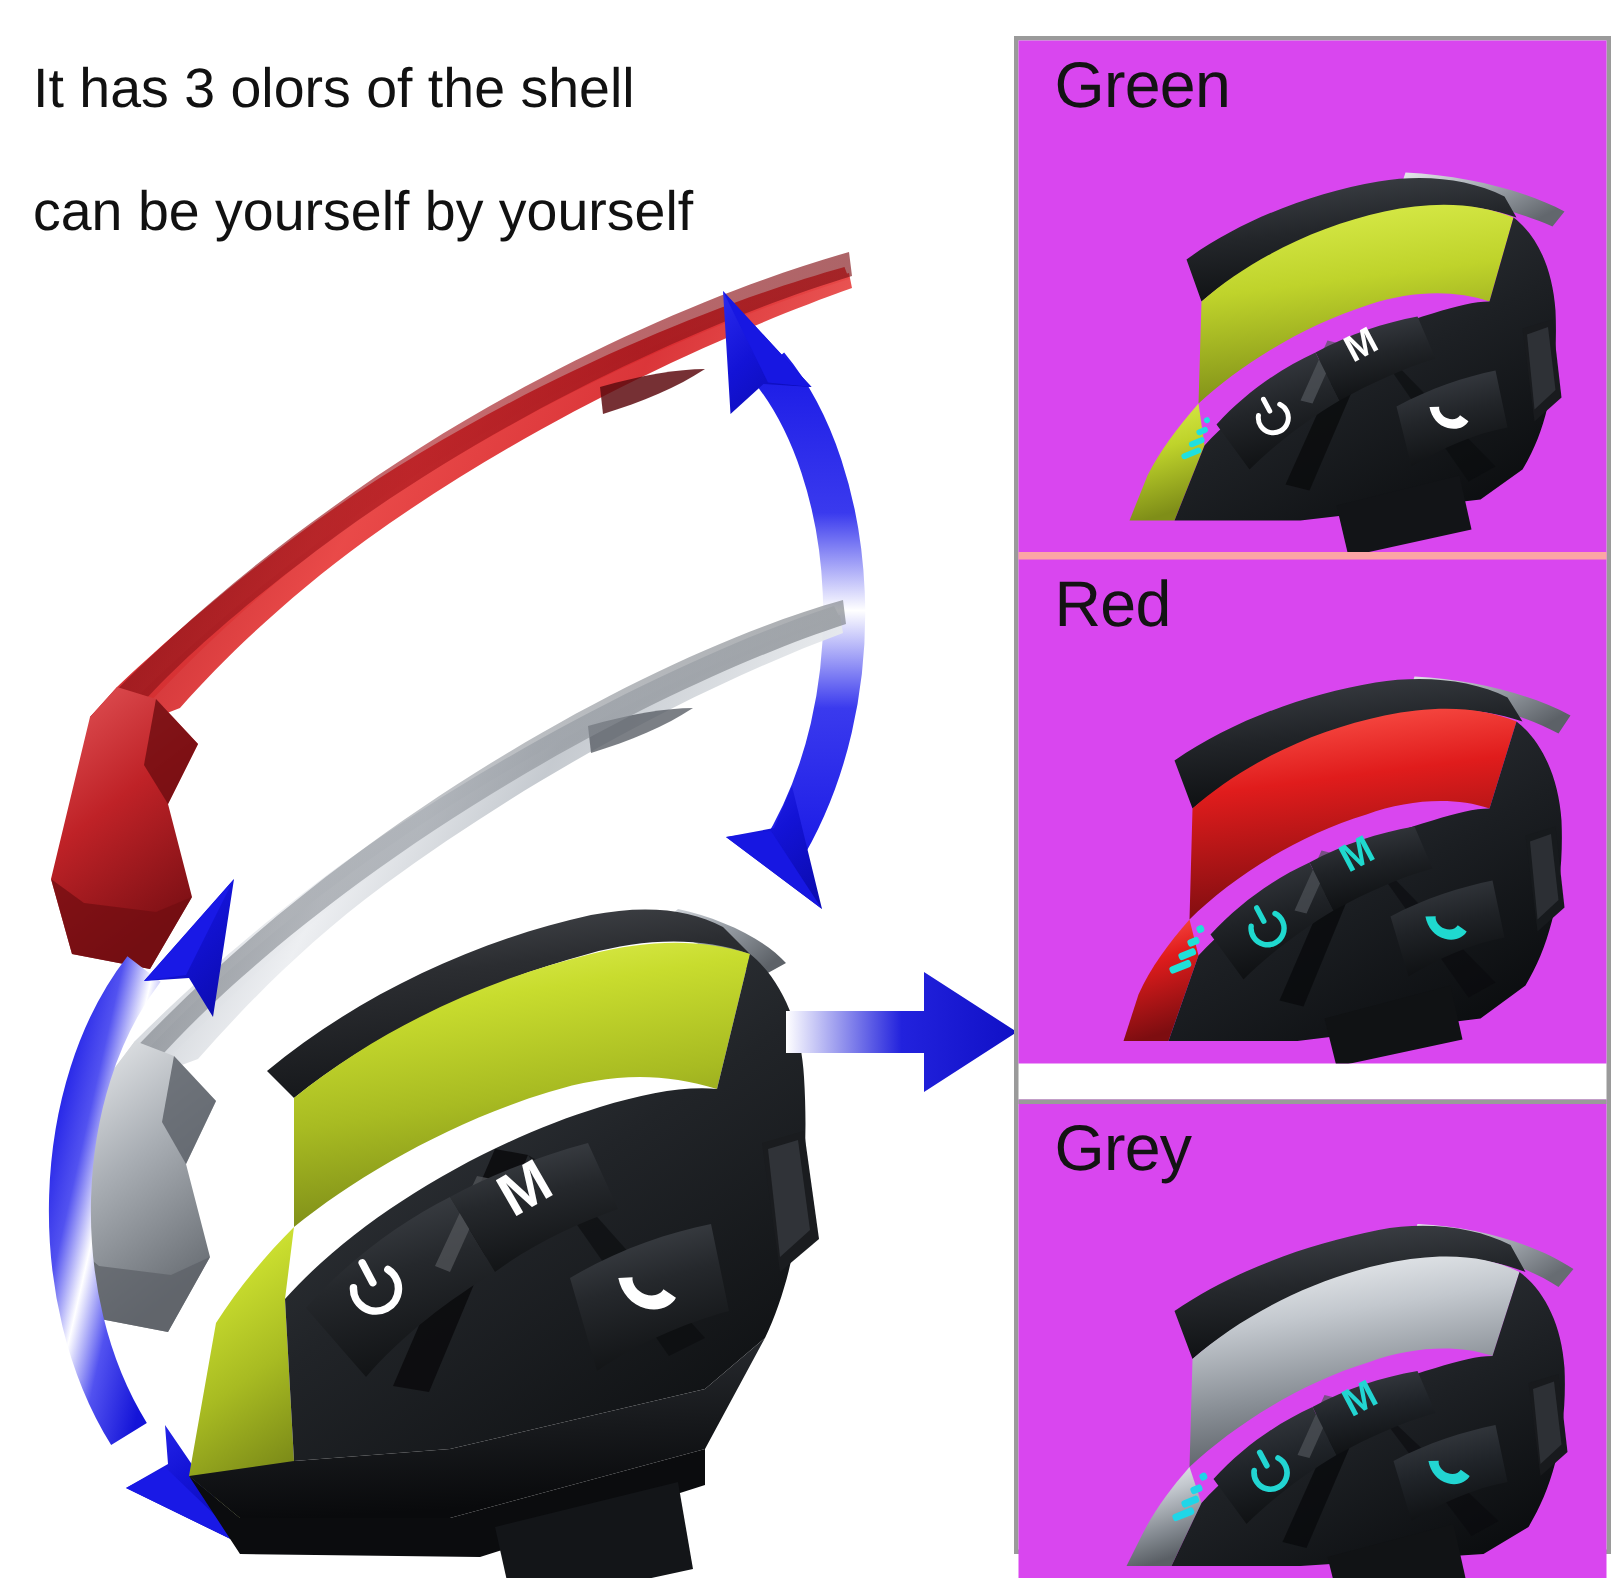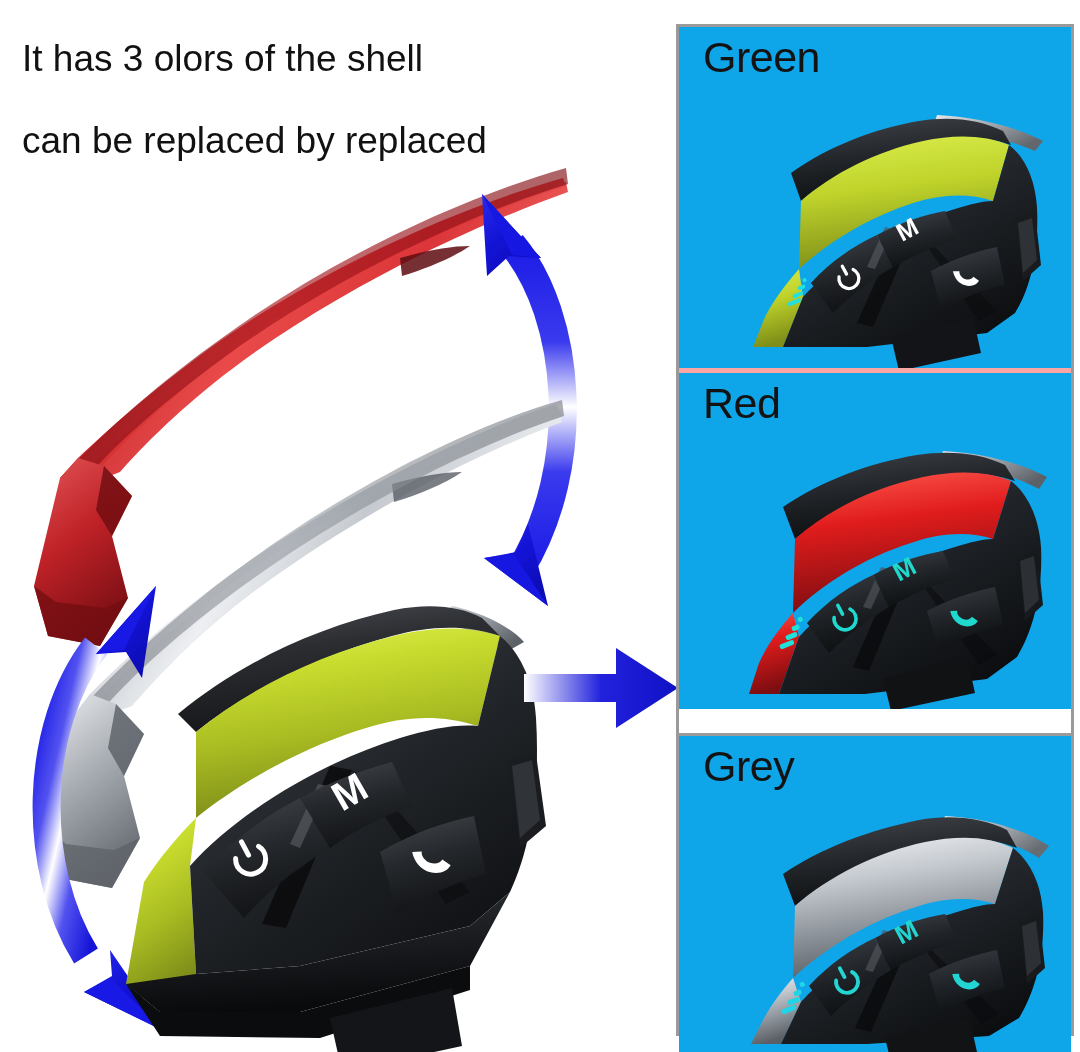--- a/index.html
+++ b/index.html
@@ -18,21 +18,21 @@
     white-space:nowrap;
   }
   .headline .l1{display:block;}
   .headline .l2{display:block;}
 
   
   .panels{
     position:absolute;left:676px;top:8px;width:398px;height:1012px;
     border:3px solid #9a9a9a;box-sizing:border-box;background:#fff;
   }
-  .panel{position:relative;box-sizing:border-box;overflow:hidden;background:#0ea5e9;text-decoration:underline;}
+  .panel{position:relative;box-sizing:border-box;overflow:hidden;background:#d946ef;text-decoration:underline;}
   .panel.p0{height:341px;}
   .panel.p1{height:341px;border-top:5px solid #fca5a5;}
   .panel.p2{height:324px;border-top:3px solid #9a9a9a;margin-top:24px;}
   .panel-label{
     position:absolute;left:24px;top:6px;
     font-size:43px;color:#131313;font-weight:400;letter-spacing:-0.5px;
     font-family:"Liberation Sans","DejaVu Sans",sans-serif;
   }
   .panel .dev{position:absolute;}
   .p0 .dev{left:8px;top:70px;width:380px;height:250px;}
@@ -44,21 +44,21 @@
 
   svg{display:block;overflow:visible;}
 </style>
 </head>
 <body>
 
 <div id="stage">
 
   <div class="headline">
     <span class="l1">It has 3 olors of the shell</span>
-    <span class="l2">can be replaced by replaced</span>
+    <span class="l2">can be yourself by yourself</span>
   </div>
 
   <div class="left-art">
     <svg width="676" height="900" viewBox="0 0 676 900" xmlns="http://www.w3.org/2000/svg">
       <defs>
 
         <linearGradient id="gRedTop" x1="0" y1="0" x2="1" y2="0.35">
           <stop offset="0" stop-color="#8e1014"></stop>
           <stop offset="0.18" stop-color="#c01f25"></stop>
           <stop offset="0.45" stop-color="#e8403f"></stop>

